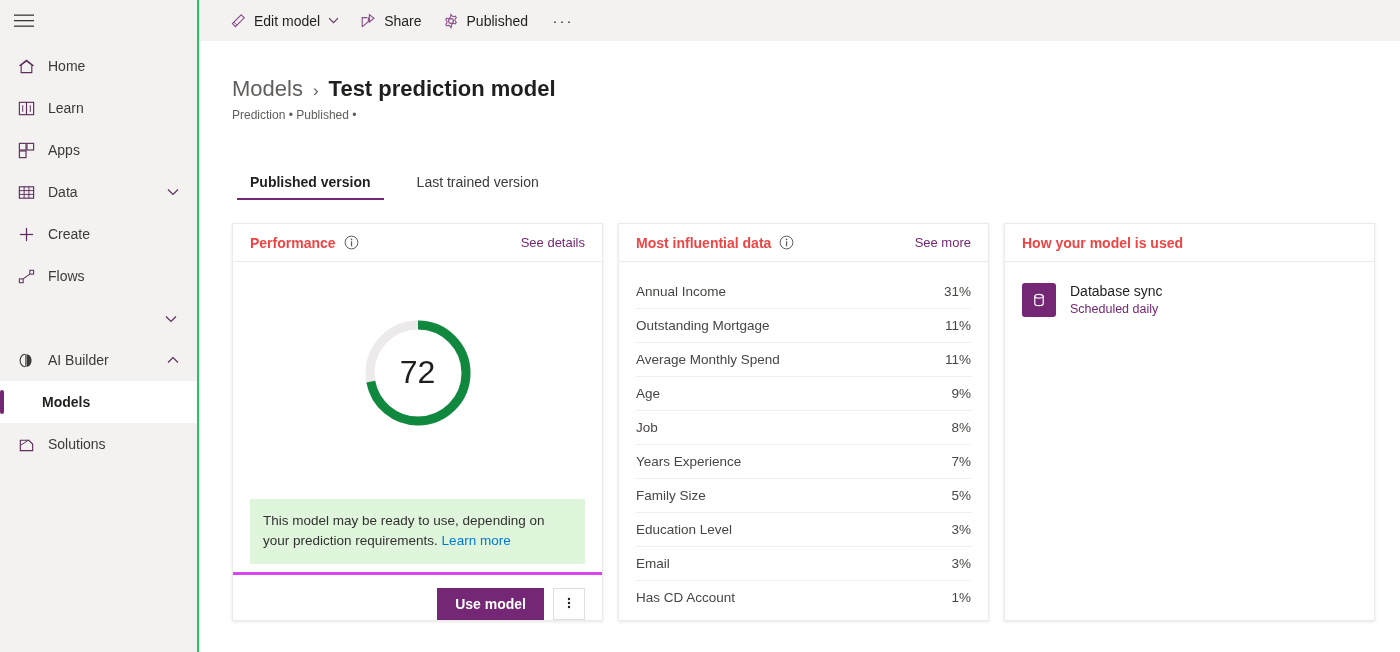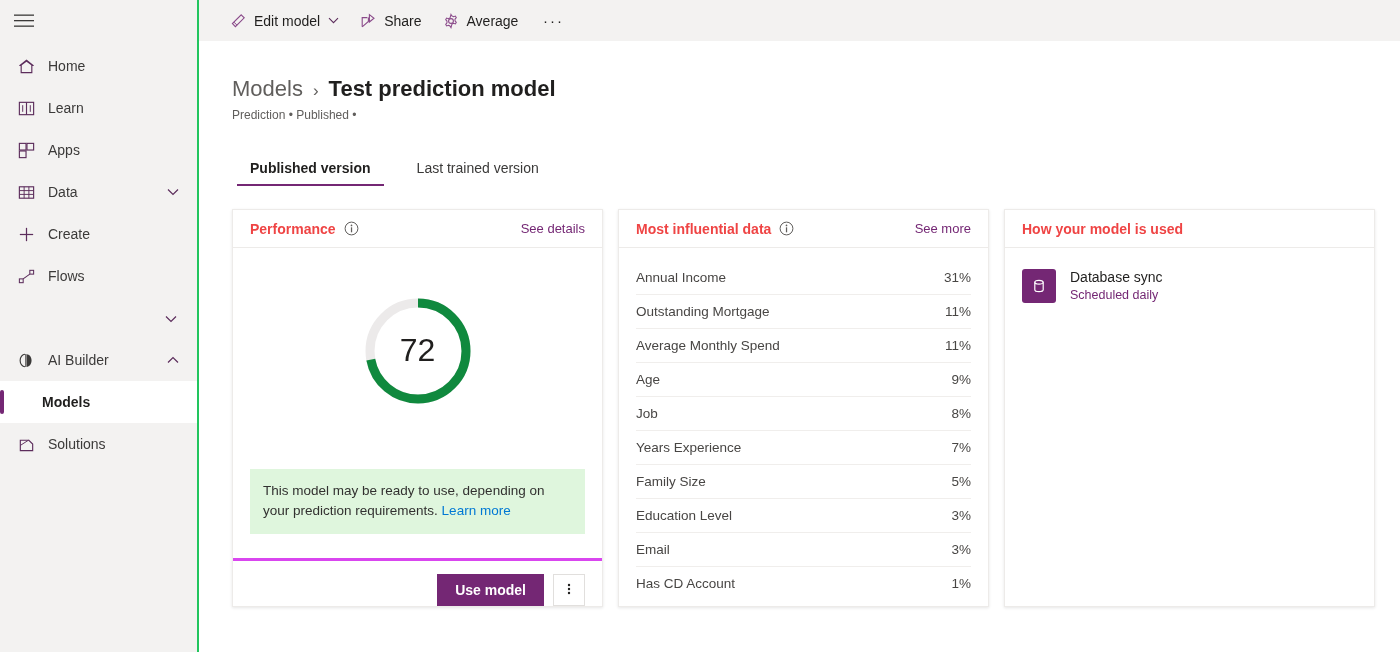--- a/index.html
+++ b/index.html
@@ -188,21 +188,21 @@
     color: #201f1e;
   }
   .subtitle {
     margin-top: 6px;
     font-size: 12px;
     color: #605e5c;
   }
 
   .tabs {
     display: flex;
-    margin-top: 30px;
+    margin-top: 44px;
     padding-left: 5px;
     align-items: center;
   }
   .tab {
     position: relative;
     padding: 8px 13px 10px 13px;
     font-size: 14px;
     color: #3b3a39;
     cursor: pointer;
     margin-right: 20px;
@@ -306,21 +306,21 @@
     color: #201f1e;
   }
 
   .banner {
     background: #dff6dd;
     color: #323130;
     font-size: 13.5px;
     line-height: 20px;
     padding: 12px 13px 13px 13px;
     box-sizing: border-box;
-    margin-bottom: 24px;
+    margin-bottom: 8px;
   }
   .banner a {
     color: #0078d4;
     text-decoration: none;
     cursor: pointer;
   }
   .card-footer {
     border-top: 3px solid #d946ef;
     margin: 0 -17px;
     padding: 13px 17px 0 17px;
@@ -546,21 +546,21 @@
         <span>Share</span>
       </div>
 
       <div class="tb-btn">
         <span class="tb-icon">
           <svg width="16" height="16" viewBox="0 0 16 16">
             <circle cx="8" cy="8" r="2.4" fill="none" stroke="#8a4a8a" stroke-width="1.1"></circle>
             <path d="M8 1.4 9 3.1a5 5 0 0 1 1.5.6l1.9-.6.9 1.6-1.3 1.4a5 5 0 0 1 0 1.8l1.3 1.4-.9 1.6-1.9-.6a5 5 0 0 1-1.5.6L8 14.6l-1-1.7a5 5 0 0 1-1.5-.6l-1.9.6-.9-1.6 1.3-1.4a5 5 0 0 1 0-1.8L2.7 6.7l.9-1.6 1.9.6A5 5 0 0 1 7 5.1L8 1.4z" fill="none" stroke="#8a4a8a" stroke-width="1.05"></path>
           </svg>
         </span>
-        <span>Average</span>
+        <span>Published</span>
       </div>
 
       <div class="tb-ellipsis">···</div>
     </div>
 
     <div class="content">
 
       <div class="breadcrumb">
         <span class="bc-link">Models</span>
         <span class="bc-sep">›</span>

